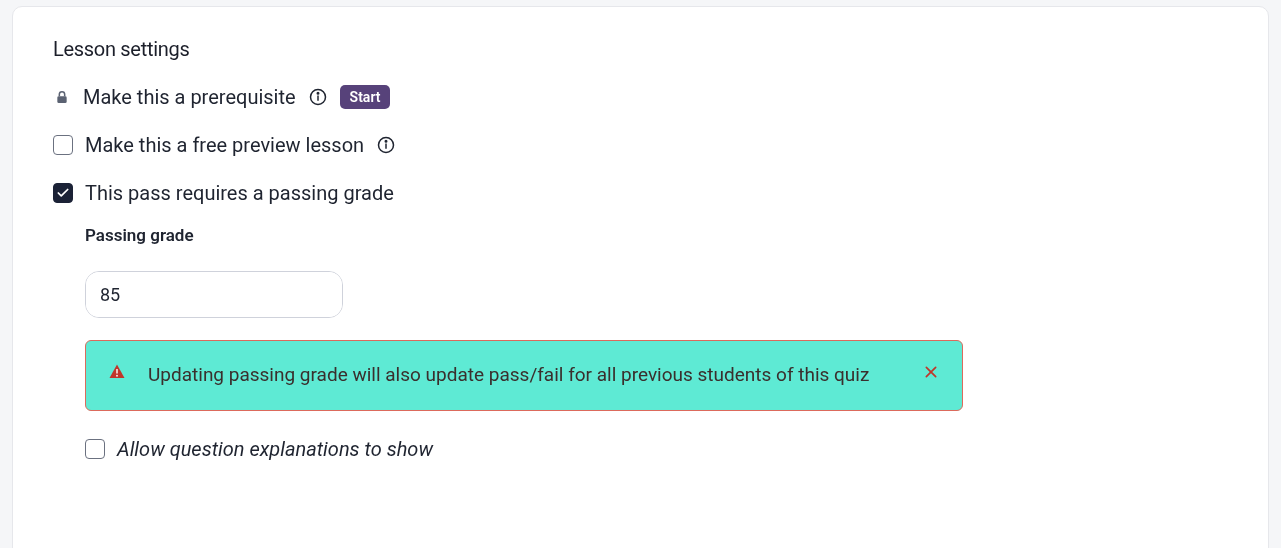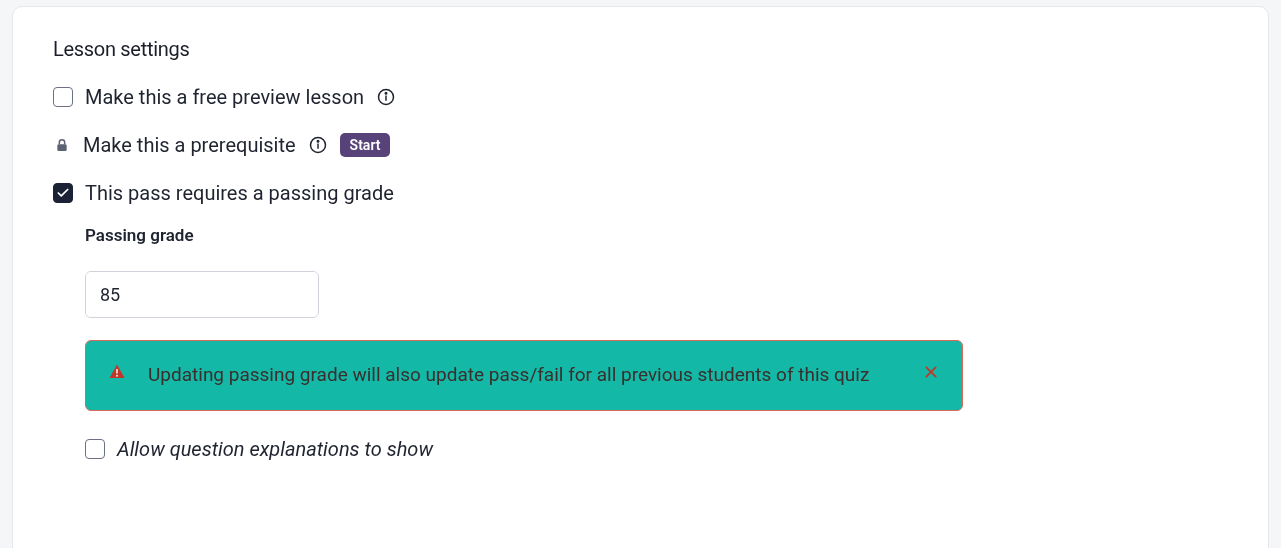--- a/index.html
+++ b/index.html
@@ -102,37 +102,37 @@
       margin-top: -4px;
     }
     .field-label {
       font-size: 17px;
       font-weight: 600;
       color: #1f2430;
       margin-bottom: 26px;
     }
     .input-group {
       display: flex;
-      width: 234px;
+      width: 258px;
       border: 1px solid #cfd2db;
-      border-radius: 6px;
+      border-radius: 14px;
       overflow: hidden;
     }
     .text-input {
       flex: 1;
       border: none;
       outline: none;
       font-size: 18px;
       padding: 12px 14px;
       color: #1f2430;
       font-family: inherit;
     }
     .alert {
       margin-top: 22px;
-      background: #14b8a6;
+      background: #5eead4;
       border: 1px solid #dc6a5c;
       border-radius: 6px;
       padding: 20px 22px;
       display: flex;
       align-items: flex-start;
       gap: 22px;
       max-width: 878px;
     }
     .alert-icon {
       width: 18px;
@@ -161,49 +161,49 @@
       margin-top: 26px;
     }
   </style>
 </head>
 <body>
 
 <div class="card">
   <h1 class="title">Lesson settings</h1>
 
   <div class="row">
+    <span class="lock-icon">
+      <svg width="16" height="16" viewBox="0 0 24 24" fill="#5b6272">
+          <rect x="5" y="11" width="14" height="10" rx="2"></rect>
+          <path d="M8 11 V8 a4 4 0 0 1 8 0 v3" fill="none" stroke="#5b6272" stroke-width="2.3"></path>
+        </svg>
+    </span>
+    <span class="row-label">Make this a prerequisite</span>
+    <span class="info-icon">
+      <svg width="18" height="18" viewBox="0 0 24 24" fill="none" stroke="#1f2430" stroke-width="2">
+          <circle cx="12" cy="12" r="10"></circle>
+          <line x1="12" y1="10" x2="12" y2="17"></line>
+          <circle cx="12" cy="7" r="1" fill="#1f2430"></circle>
+        </svg>
+    </span>
+    <span class="badge">Start</span>
+  </div>
+
+  <div class="row">
     <span class="checkbox">
       
     </span>
     <span class="row-label">Make this a free preview lesson</span>
     <span class="info-icon">
       <svg width="18" height="18" viewBox="0 0 24 24" fill="none" stroke="#1f2430" stroke-width="2">
           <circle cx="12" cy="12" r="10"></circle>
           <line x1="12" y1="10" x2="12" y2="17"></line>
           <circle cx="12" cy="7" r="1" fill="#1f2430"></circle>
         </svg>
     </span>
-  </div>
-
-  <div class="row">
-    <span class="lock-icon">
-      <svg width="16" height="16" viewBox="0 0 24 24" fill="#5b6272">
-          <rect x="5" y="11" width="14" height="10" rx="2"></rect>
-          <path d="M8 11 V8 a4 4 0 0 1 8 0 v3" fill="none" stroke="#5b6272" stroke-width="2.3"></path>
-        </svg>
-    </span>
-    <span class="row-label">Make this a prerequisite</span>
-    <span class="info-icon">
-      <svg width="18" height="18" viewBox="0 0 24 24" fill="none" stroke="#1f2430" stroke-width="2">
-          <circle cx="12" cy="12" r="10"></circle>
-          <line x1="12" y1="10" x2="12" y2="17"></line>
-          <circle cx="12" cy="7" r="1" fill="#1f2430"></circle>
-        </svg>
-    </span>
-    <span class="badge">Start</span>
   </div>
 
 
   <div class="row">
     <span class="checkbox checked">
       <svg width="14" height="14" viewBox="0 0 24 24" fill="none" stroke="#fff" stroke-width="3" stroke-linecap="round" stroke-linejoin="round">
           <polyline points="20 6 9 17 4 12"></polyline>
         </svg>
     </span>
     <span class="row-label">This pass requires a passing grade</span>

